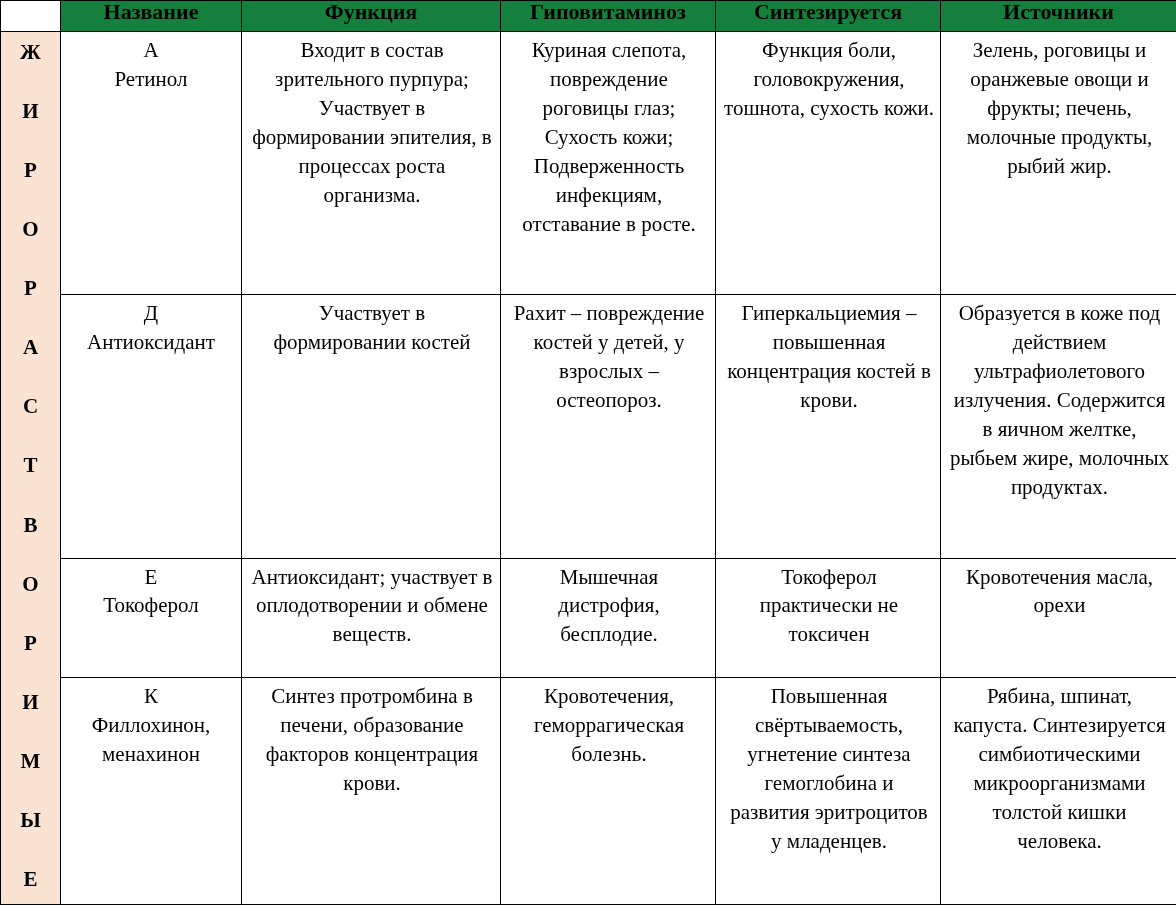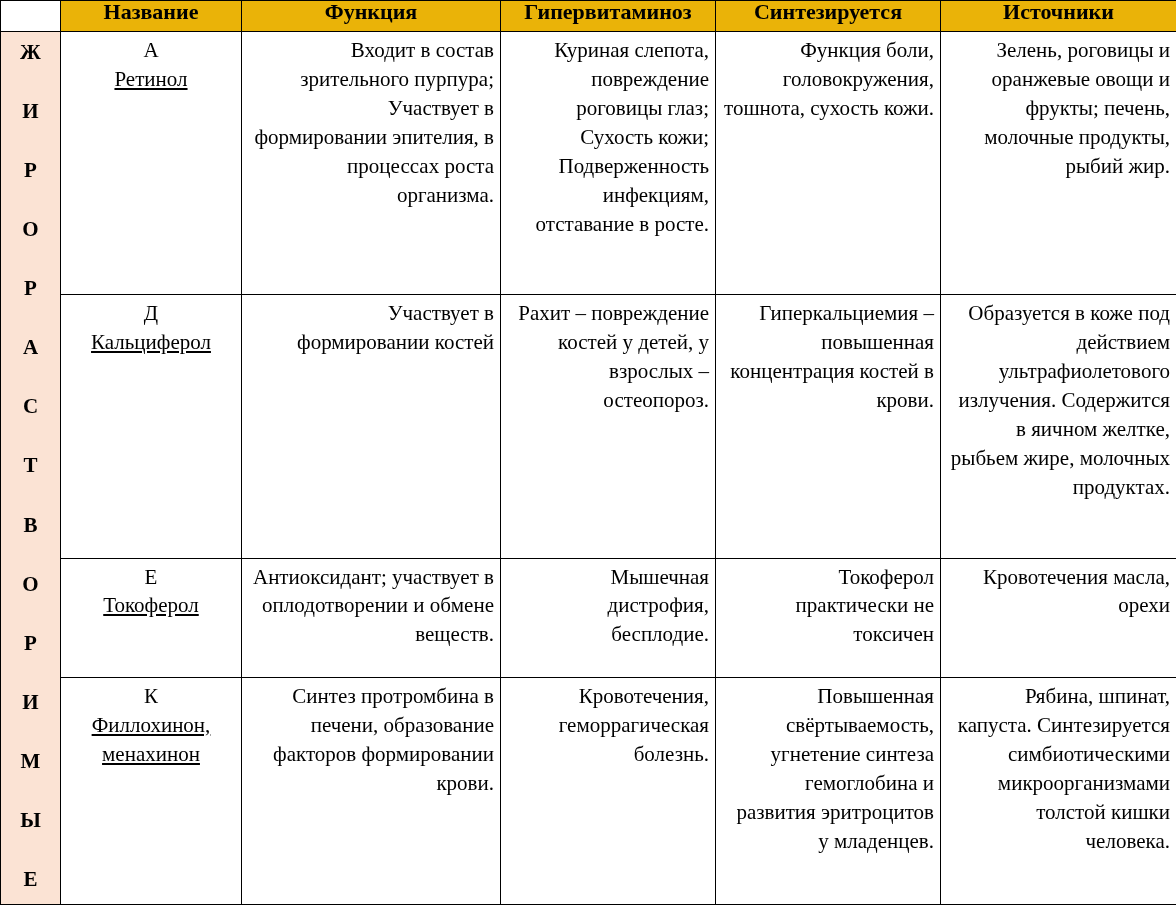--- a/index.html
+++ b/index.html
@@ -37,21 +37,21 @@
 
   
   thead th {
     height: 31px;
     font-weight: bold;
     font-size: 22px;
     text-align: center;
     vertical-align: middle;
     line-height: 1.0;
     padding: 0 2px 3px 2px;
-    background: #eab308;
+    background: #15803d;
   }
   thead th.blank-head {
     background: #ffffff;
   }
 
   
   td.group-cell {
     background: #FBE3D4;
     text-align: center;
     vertical-align: top;
@@ -69,47 +69,47 @@
     line-height: 1;
     letter-spacing: 0;
   }
   .group-letters span { display: block; }
 
   
   td.cell {
     font-size: 21px;
     line-height: 1.38;
     padding: 4px 6px 4px 8px;
-    text-align: right;
+    text-align: center;
   }
   td.cell.center {
     text-align: center;
     padding-left: 6px;
   }
   .name-main { display: block; }
-  .name-sub  { display: block; text-decoration: underline; }
+  .name-sub  { display: block; }
 </style>
 </head>
 <body>
 
 <table class="vitamins-table">
   <colgroup>
     <col class="c-group">
     <col class="c-name">
     <col class="c-func">
     <col class="c-hypo">
     <col class="c-hyper">
     <col class="c-source">
   </colgroup>
   <thead>
     <tr>
       <th class="blank-head"></th>
       <th>Название</th>
       <th>Функция</th>
-      <th>Гипервитаминоз</th>
+      <th>Гиповитаминоз</th>
       <th>Синтезируется</th>
       <th>Источники</th>
     </tr>
   </thead>
   <tbody>
     <tr>
       <td class="group-cell" rowspan="4">
         <div class="group-letters" id="group-letters" style="background: rgb(251, 227, 212);">
             <span>Ж</span>
             <span>И</span>
@@ -133,21 +133,21 @@
         <span class="name-sub">Ретинол</span>
       </td>
       <td class="cell">Входит в состав зрительного пурпура; Участвует в формировании эпителия, в процессах роста организма.</td>
       <td class="cell">Куриная слепота, повреждение роговицы глаз; Сухость кожи; Подверженность инфекциям, отставание в росте.</td>
       <td class="cell">Функция боли, головокружения, тошнота, сухость кожи.</td>
       <td class="cell">Зелень, роговицы и оранжевые овощи и фрукты; печень, молочные продукты, рыбий жир.</td>
     </tr>
     <tr>
       <td class="cell center">
         <span class="name-main">Д</span>
-        <span class="name-sub">Кальциферол</span>
+        <span class="name-sub">Антиоксидант</span>
       </td>
       <td class="cell">Участвует в формировании костей</td>
       <td class="cell">Рахит – повреждение костей у детей, у взрослых – остеопороз.</td>
       <td class="cell">Гиперкальциемия – повышенная концентрация костей в крови.</td>
       <td class="cell">Образуется в коже под действием ультрафиолетового излучения. Содержится в яичном желтке, рыбьем жире, молочных продуктах.</td>
     </tr>
     <tr>
       <td class="cell center">
         <span class="name-main">Е</span>
         <span class="name-sub">Токоферол</span>
@@ -155,19 +155,19 @@
       <td class="cell">Антиоксидант; участвует в оплодотворении и обмене веществ.</td>
       <td class="cell">Мышечная дистрофия, бесплодие.</td>
       <td class="cell">Токоферол практически не токсичен</td>
       <td class="cell">Кровотечения масла, орехи</td>
     </tr>
     <tr>
       <td class="cell center">
         <span class="name-main">К</span>
         <span class="name-sub">Филлохинон, менахинон</span>
       </td>
-      <td class="cell">Синтез протромбина в печени, образование факторов формировании крови.</td>
+      <td class="cell">Синтез протромбина в печени, образование факторов концентрация крови.</td>
       <td class="cell">Кровотечения, геморрагическая болезнь.</td>
       <td class="cell">Повышенная свёртываемость, угнетение синтеза гемоглобина и развития эритроцитов у младенцев.</td>
       <td class="cell">Рябина, шпинат, капуста. Синтезируется симбиотическими микроорганизмами толстой кишки человека.</td>
     </tr>
   </tbody>
 </table>
 
 </body></html>

